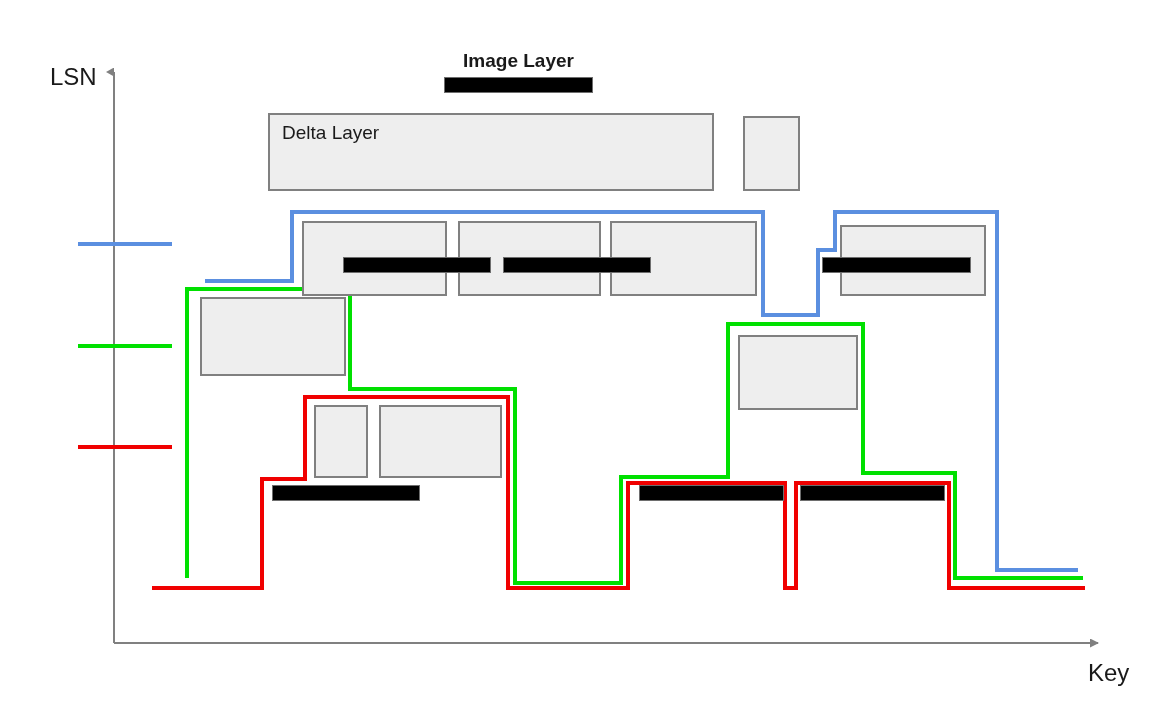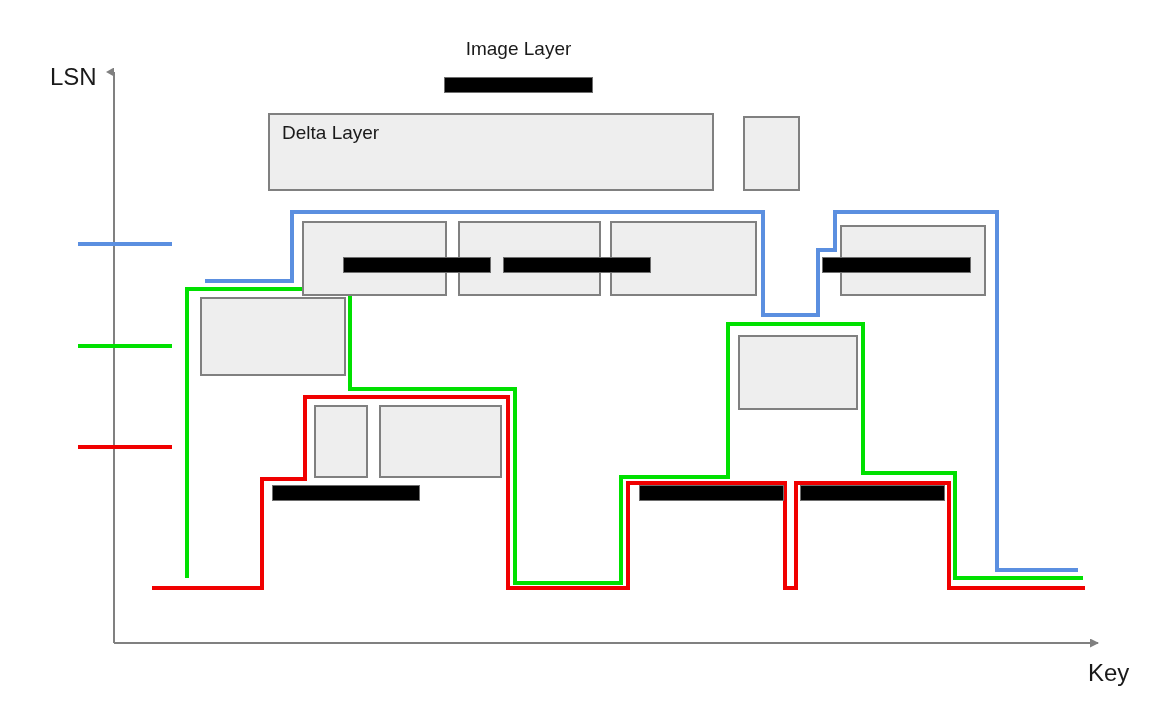--- a/index.html
+++ b/index.html
@@ -96,16 +96,16 @@
   <div id="bars-container">
       <div class="bar" style="left: 444px; top: 77px; width: 149px; height: 16px;"></div>
       <div class="bar" style="left: 343px; top: 257px; width: 148px; height: 16px;"></div>
       <div class="bar" style="left: 503px; top: 257px; width: 148px; height: 16px;"></div>
       <div class="bar" style="left: 822px; top: 257px; width: 149px; height: 16px;"></div>
       <div class="bar" style="left: 272px; top: 485px; width: 148px; height: 16px;"></div>
       <div class="bar" style="left: 639px; top: 485px; width: 145px; height: 16px;"></div>
       <div class="bar" style="left: 800px; top: 485px; width: 145px; height: 16px;"></div>
     </div>
 
-  <div class="caption" id="image-layer-caption" style="left:444px;top:38px;width:149px;">Image Layer</div>
+  <div class="caption" id="image-layer-caption" style="left:444px;top:50px;width:149px;font-weight:bold;">Image Layer</div>
   <div class="box-label" id="delta-layer-caption" style="left:282px;top:122px;">Delta Layer</div>
 
 </div>
 
 </body></html>

